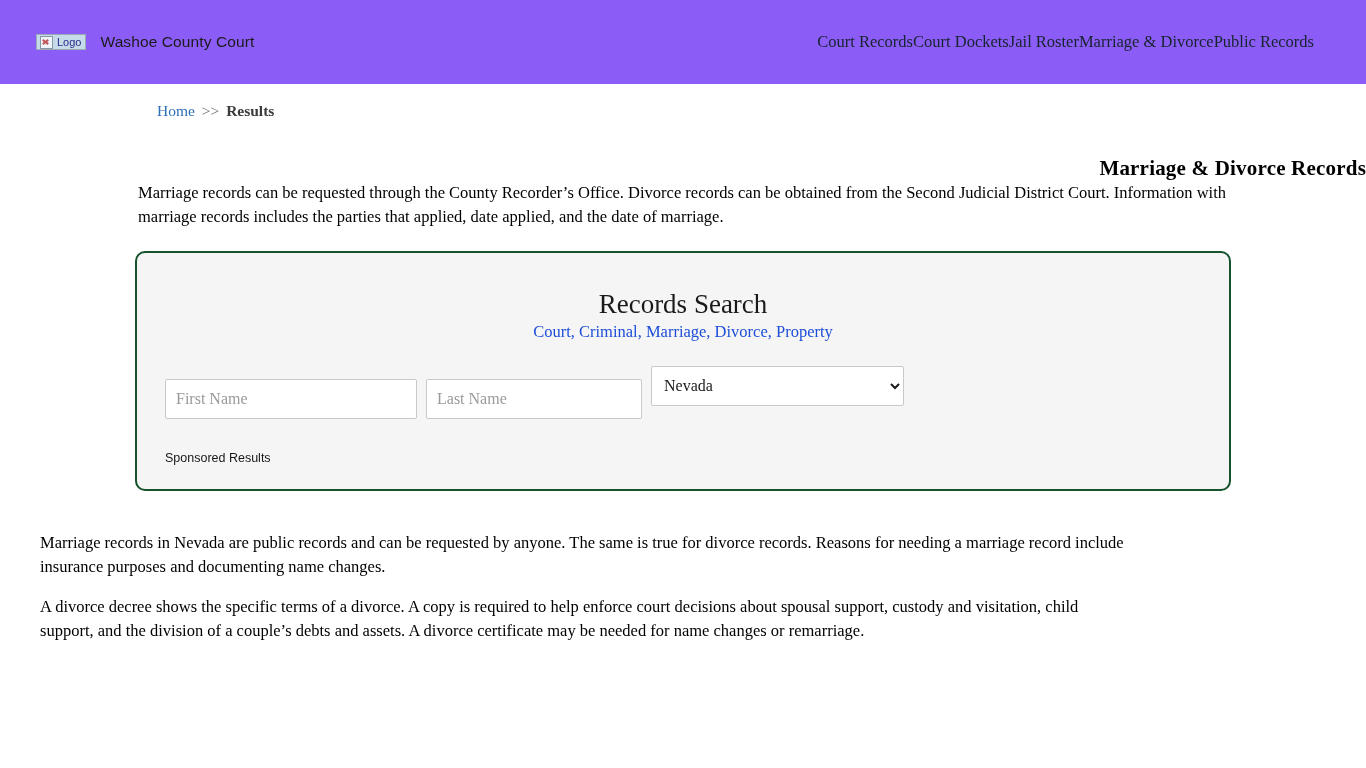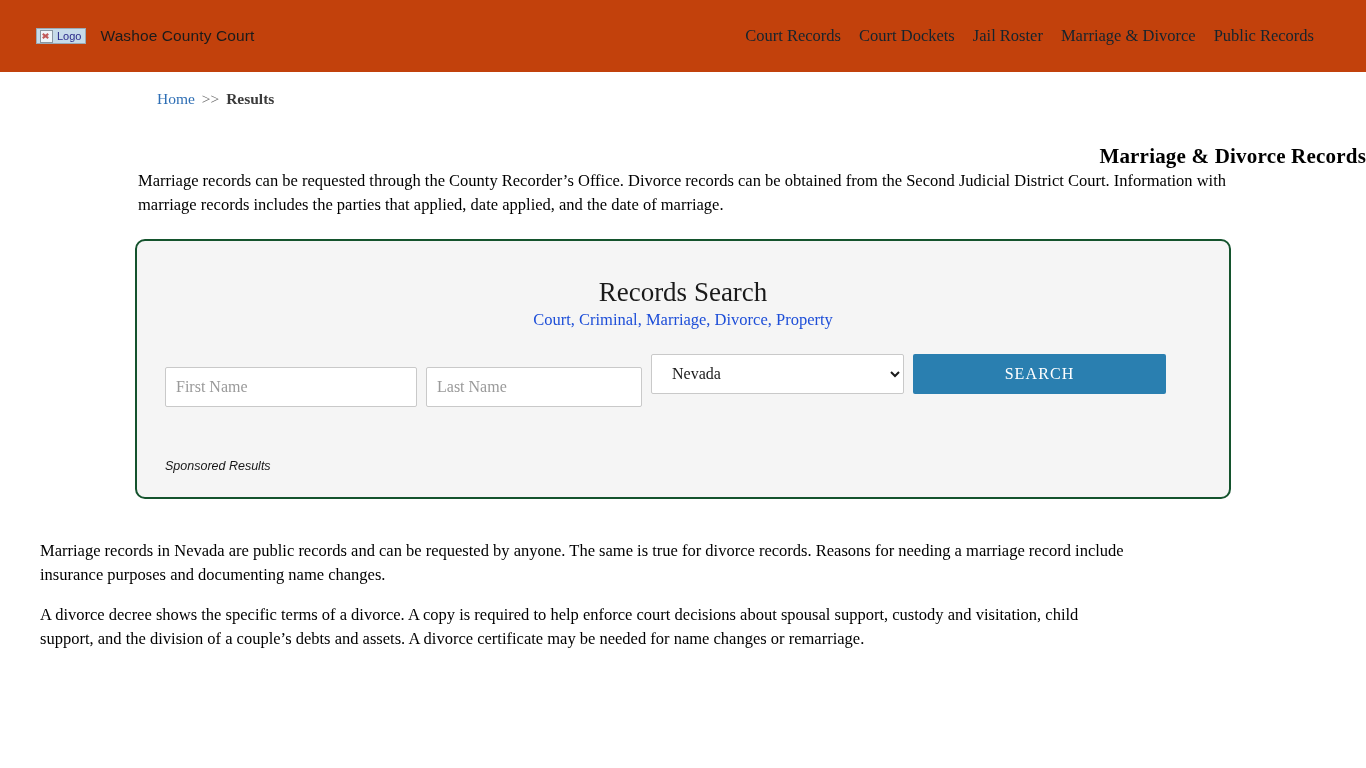--- a/index.html
+++ b/index.html
@@ -8,22 +8,22 @@
     width: 1366px;
     height: 768px;
     background: #ffffff;
     font-family: "Liberation Serif", serif;
     color: #000000;
   }
 
   
   .site-header {
     width: 100%;
-    height: 72px;
-    background: #c2410c;
+    height: 84px;
+    background: #8b5cf6;
     display: flex;
     align-items: center;
     box-sizing: border-box;
     padding: 0 52px 0 36px;
   }
   .brand {
     display: flex;
     align-items: center;
     gap: 14px;
     flex: 0 0 auto;
@@ -64,21 +64,20 @@
   .brand-title {
     font-family: "Liberation Sans", sans-serif;
     font-size: 15.5px;
     color: #1b1b1b;
     letter-spacing: .1px;
   }
   .main-nav {
     margin-left: auto;
     display: flex;
     align-items: center;
-    gap: 18px;
   }
   .main-nav a {
     font-family: "Liberation Serif", serif;
     font-size: 16.5px;
     color: #15242e;
     text-decoration: none;
     white-space: nowrap;
   }
 
   
@@ -173,42 +172,41 @@
   .field-last  { width: 216px; }
   .field-state {
     width: 253px;
     height: 40px;
     box-sizing: border-box;
     border: 1px solid #c9c9c9;
     background: #ffffff;
     font-family: "Liberation Serif", serif;
     font-size: 16px;
     color: #1a1a1a;
-    padding: 0 16px;
+    padding: 0 8px;
     border-radius: 2px;
     appearance: auto;
   }
   .search-btn {
     width: 253px;
     height: 40px;
     background: #2a7fb0;
     color: #ffffff;
     border: none;
     border-radius: 2px;
     font-family: "Liberation Serif", serif;
     font-size: 16px;
     letter-spacing: 1.1px;
     cursor: pointer;
   }
   .sponsored {
-    margin-top: 52px;
+    margin-top: 32px;
     font-family: "Liberation Sans", sans-serif;
     font-size: 12.5px;
     color: #171717;
-    font-style: italic;
   }
 
   .after-box {
     margin-top: 40px;
     margin-left: 40px;
   }
 </style>
 </head>
 <body>
 
@@ -247,21 +245,20 @@
   <section class="search-card">
     <h2 class="search-title">Records Search</h2>
     <div class="search-sub">Court, Criminal, Marriage, Divorce, Property</div>
 
     <div class="search-row">
       <input class="field-first" type="text" placeholder="First Name" style="">
       <input class="field-last" type="text" placeholder="Last Name" style="">
       <select class="field-state">
         <option>Nevada</option>
       </select>
-      <button class="search-btn">SEARCH</button>
     </div>
 
     <div class="sponsored">Sponsored Results</div>
   </section>
 
   <div class="prose after-box">
     <p>Marriage records in Nevada are public records and can be requested by anyone. The same is true for divorce records. Reasons for needing a marriage record include insurance purposes and documenting name changes.</p>
     <p>A divorce decree shows the specific terms of a divorce. A copy is required to help enforce court decisions about spousal support, custody and visitation, child support, and the division of a couple’s debts and assets. A divorce certificate may be needed for name changes or remarriage.</p>
   </div>
 

